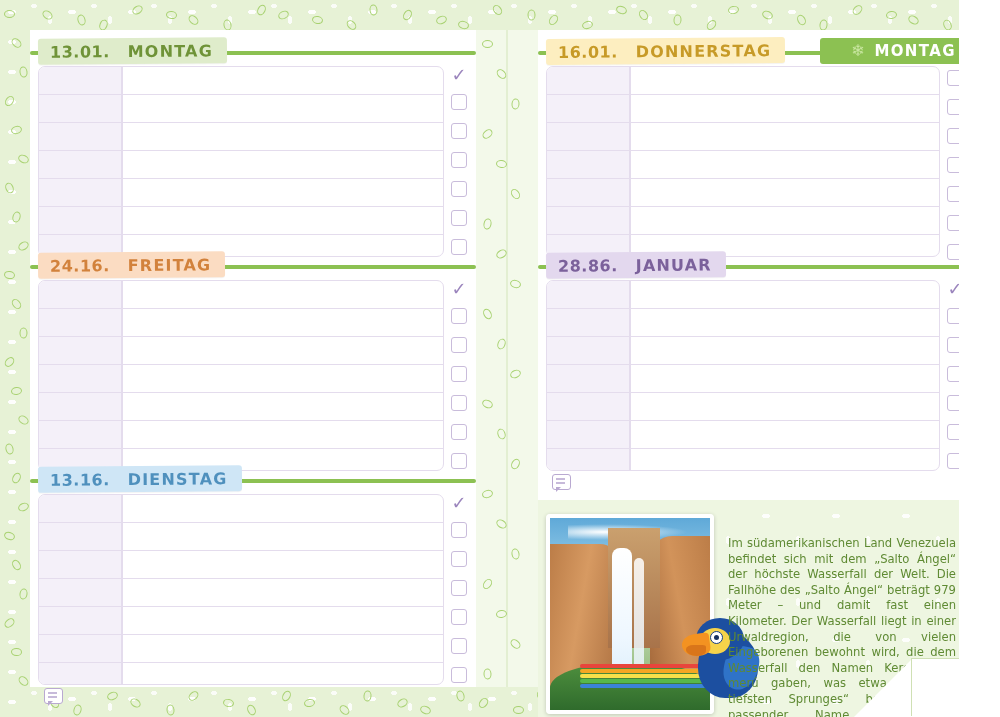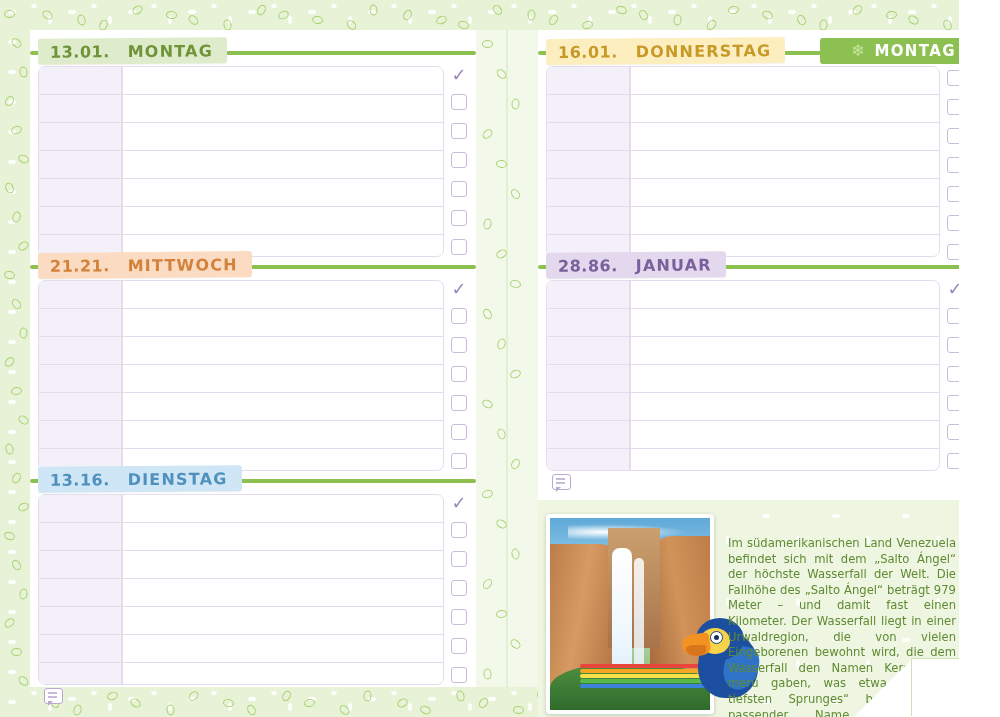--- a/index.html
+++ b/index.html
@@ -438,22 +438,22 @@
         </div>
         <div class="note-bubble" style="left:14px;top:222px;">
             <i></i>
           </div>
       </div>
 
       <div class="day" id="day-tuesday" style="top:222px;width:446px;">
         <div class="day-head">
           <div class="head-rule"></div>
           <div class="daytab tab-tue">
-            <span class="dt-date">21.21.</span>
-            <span class="dt-name">MITTWOCH</span>
+            <span class="dt-date">24.16.</span>
+            <span class="dt-name">FREITAG</span>
           </div>
         </div>
         <div class="lines-wrap" style="left:8px;top:28px;width:404px;height:189px;">
           <div class="ln-shade" style="height:189px;"></div>
           <div class="ln">
               <div class="tick"></div>
             </div>
           <div class="ln">
               <div class="tick"></div>
             </div>

